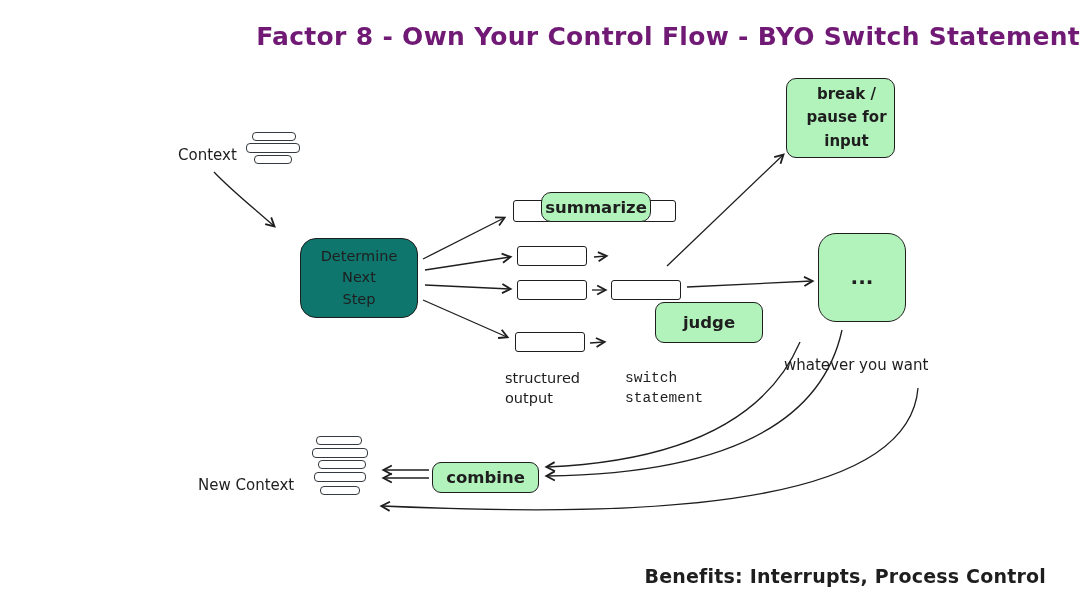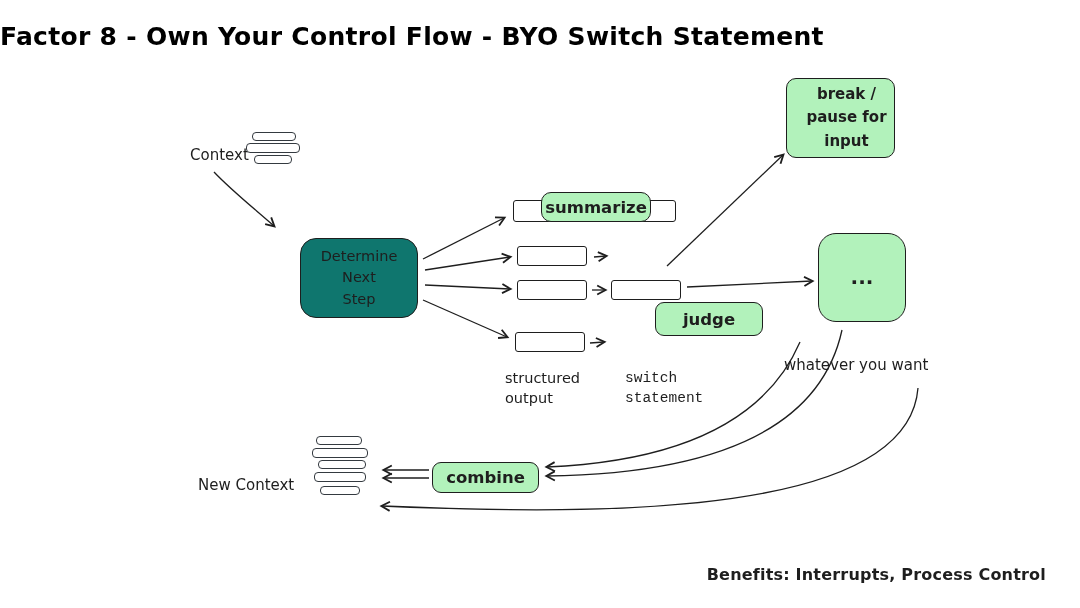--- a/index.html
+++ b/index.html
@@ -5,22 +5,22 @@
   * { margin:0; padding:0; box-sizing:border-box; }
   html,body { background:#ffffff; }
   #stage {
     position:relative; width:1080px; height:608px; overflow:hidden;
     background:#ffffff; font-family:"DejaVu Sans", sans-serif; color:#1e1e1e;
   }
   #arrows { position:absolute; inset:0; z-index:0; }
   .lbl { position:absolute; color:#1e1e1e; font-size:15px; line-height:1.35; }
   .ml  { white-space:pre-line; }
   .title {
-    position:absolute; left:0; right:0; top:22px; text-align:left;
-    font-size:25px; font-weight:bold; letter-spacing:.3px; color:#000000;
+    position:absolute; left:0; right:0; top:22px; text-align:right;
+    font-size:25px; font-weight:bold; letter-spacing:.3px; color:#701a75;
   }
   .rect {
     position:absolute; background:#ffffff; border:1.6px solid #1e1e1e;
     border-radius:3px; z-index:1;
   }
   .node {
     position:absolute; background:#0f766e; border:1.6px solid #1e1e1e;
     border-radius:16px; z-index:1; display:flex; align-items:center;
     justify-content:center; text-align:center; font-size:14.5px; line-height:1.45;
   }
@@ -33,21 +33,21 @@
     position:absolute; background:#b2f2bb; border:1.6px solid #1e1e1e;
     z-index:2; display:flex; align-items:center; justify-content:center;
     text-align:center; font-size:15px; line-height:1.55; font-weight:600;
   }
   .stack { position:absolute; z-index:1; }
   .bar {
     position:absolute; background:#ffffff; border:1.5px solid #343a40;
     border-radius:4px;
   }
   .benefits {
-    position:absolute; top:565px; right:34px; font-size:16px; font-weight:600;
+    position:absolute; top:565px; right:34px; font-size:19px; font-weight:600;
     color:#1e1e1e; letter-spacing:.2px;
   }
 </style>
 </head>
 <body>
 
 <div id="stage">
 
   <svg id="arrows" width="1080" height="608" viewBox="0 0 1080 608">
     <defs>
@@ -69,42 +69,42 @@
       <path d="M800,342 C762,430 662,462 547,467" marker-end="url(#ah)"></path>
       <path d="M842,330 C818,440 692,474 547,476" marker-end="url(#ah)"></path>
       <path d="M918,388 C908,515 612,516 382,506" marker-end="url(#ah)"></path>
       <path d="M429,470 L384,470" marker-end="url(#ah)"></path>
       <path d="M429,478 L384,478" marker-end="url(#ah)"></path>
     </g>
   </svg>
 
   <div class="title">Factor 8 - Own Your Control Flow - BYO Switch Statement</div>
 
-  <div class="lbl" style="left:178px; top:145px;margin-left:12px;">Context</div>
+  <div class="lbl" style="left:178px; top:145px;">Context</div>
   <div class="stack" style="left:246px; top:132px; width:58px; height:36px;">
     <div class="bar" style="left:6px;  top:0px;  width:44px; height:9px;"></div>
     <div class="bar" style="left:0px;  top:11px; width:54px; height:10px;"></div>
     <div class="bar" style="left:8px;  top:23px; width:38px; height:9px;"></div>
   </div>
 
   <div class="node ml" style="left:300px; top:238px; width:118px; height:80px;">Determine
 Next
 Step</div>
 
   <div class="rect" style="left:513px; top:200px; width:163px; height:22px;"></div>
   <div class="badge" style="left:541px; top:192px; width:110px; height:30px;border-radius:10px;">summarize</div>
 
   <div class="rect" style="left:517px; top:246px; width:70px; height:20px;"></div>
 
   <div class="rect" style="left:517px; top:280px; width:70px; height:20px;"></div>
   <div class="rect" style="left:611px; top:280px; width:70px; height:20px;"></div>
 
   <div class="rect" style="left:515px; top:332px; width:70px; height:20px;"></div>
 
-  <div class="badge" style="left:655px; top:302px; width:108px; height:34px;">judge</div>
+  <div class="badge" style="left:655px; top:302px; width:108px; height:41px;">judge</div>
 
   <div class="greenbox ml" style="left:786px; top:78px; width:109px; height:80px; border-radius:10px;padding-left:12px;">break /
 pause for
 input</div>
   <div class="greenbox" style="left:818px; top:233px; width:88px; height:89px; border-radius:18px; font-size:20px;">...</div>
   <div class="lbl" style="left:784px; top:355px;">whatever you want</div>
 
   <div class="lbl ml" style="left:505px; top:369px; font-size:14.5px;">structured
 output</div>
   <div class="lbl ml" style="left:625px; top:369px; font-size:14.5px;font-family:Liberation Mono, monospace;">switch

